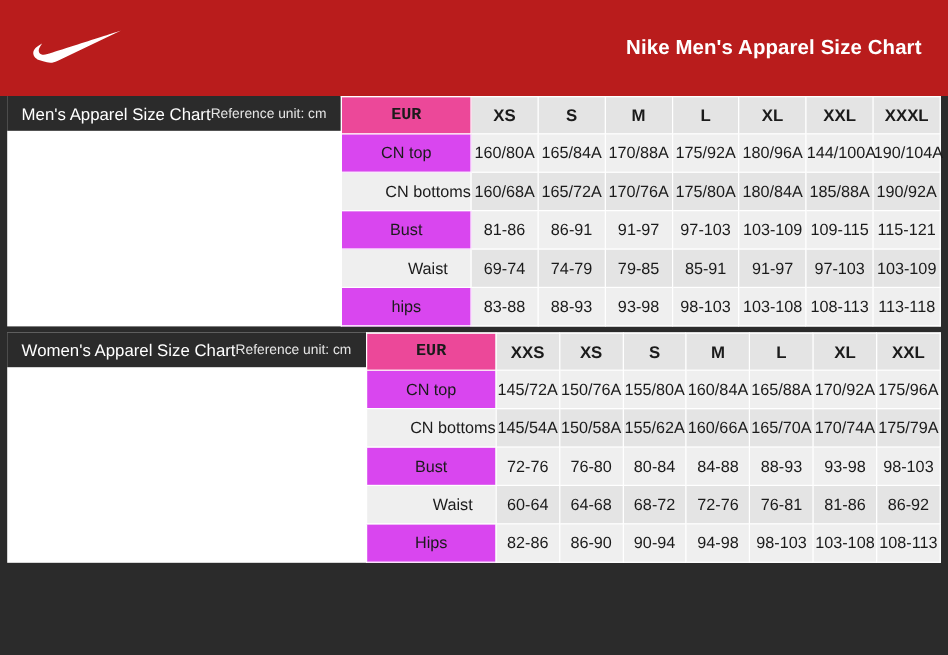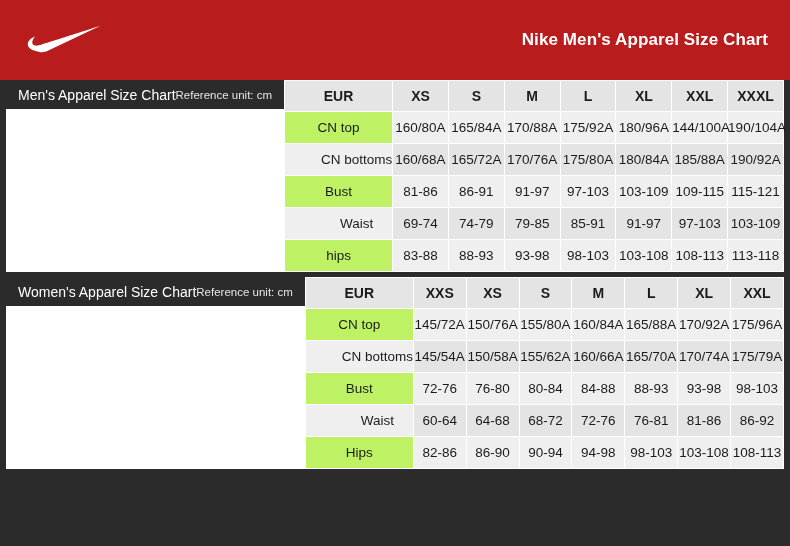--- a/index.html
+++ b/index.html
@@ -93,24 +93,25 @@
     height: 31px;
     white-space: nowrap;
   }
   thead th {
     font-weight: bold;
     font-size: 14px;
     background: #e4e4e4;
     height: 30px;
   }
   thead th.corner {
-    background: #e5e5e5;
+    background: #ec4899;
+    font-family: Liberation Mono, monospace;
   }
   tbody td.rowhead {
-    background: #bef264;
+    background: #d946ef;
     font-size: 13.5px;
   }
   tbody td.val {
     background: #efefef;
   }
   tbody tr.alt td.val {
     background: #e4e4e4;
   }
   tbody tr.alt td.rowhead {
     background: #efefef;

